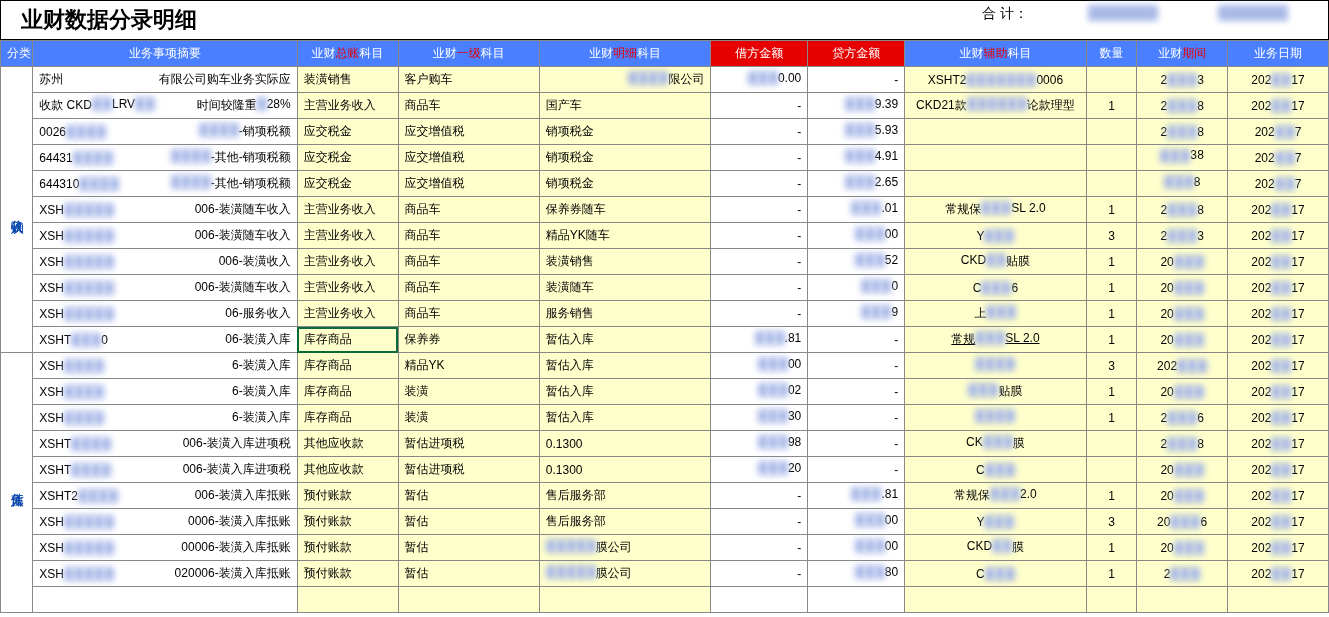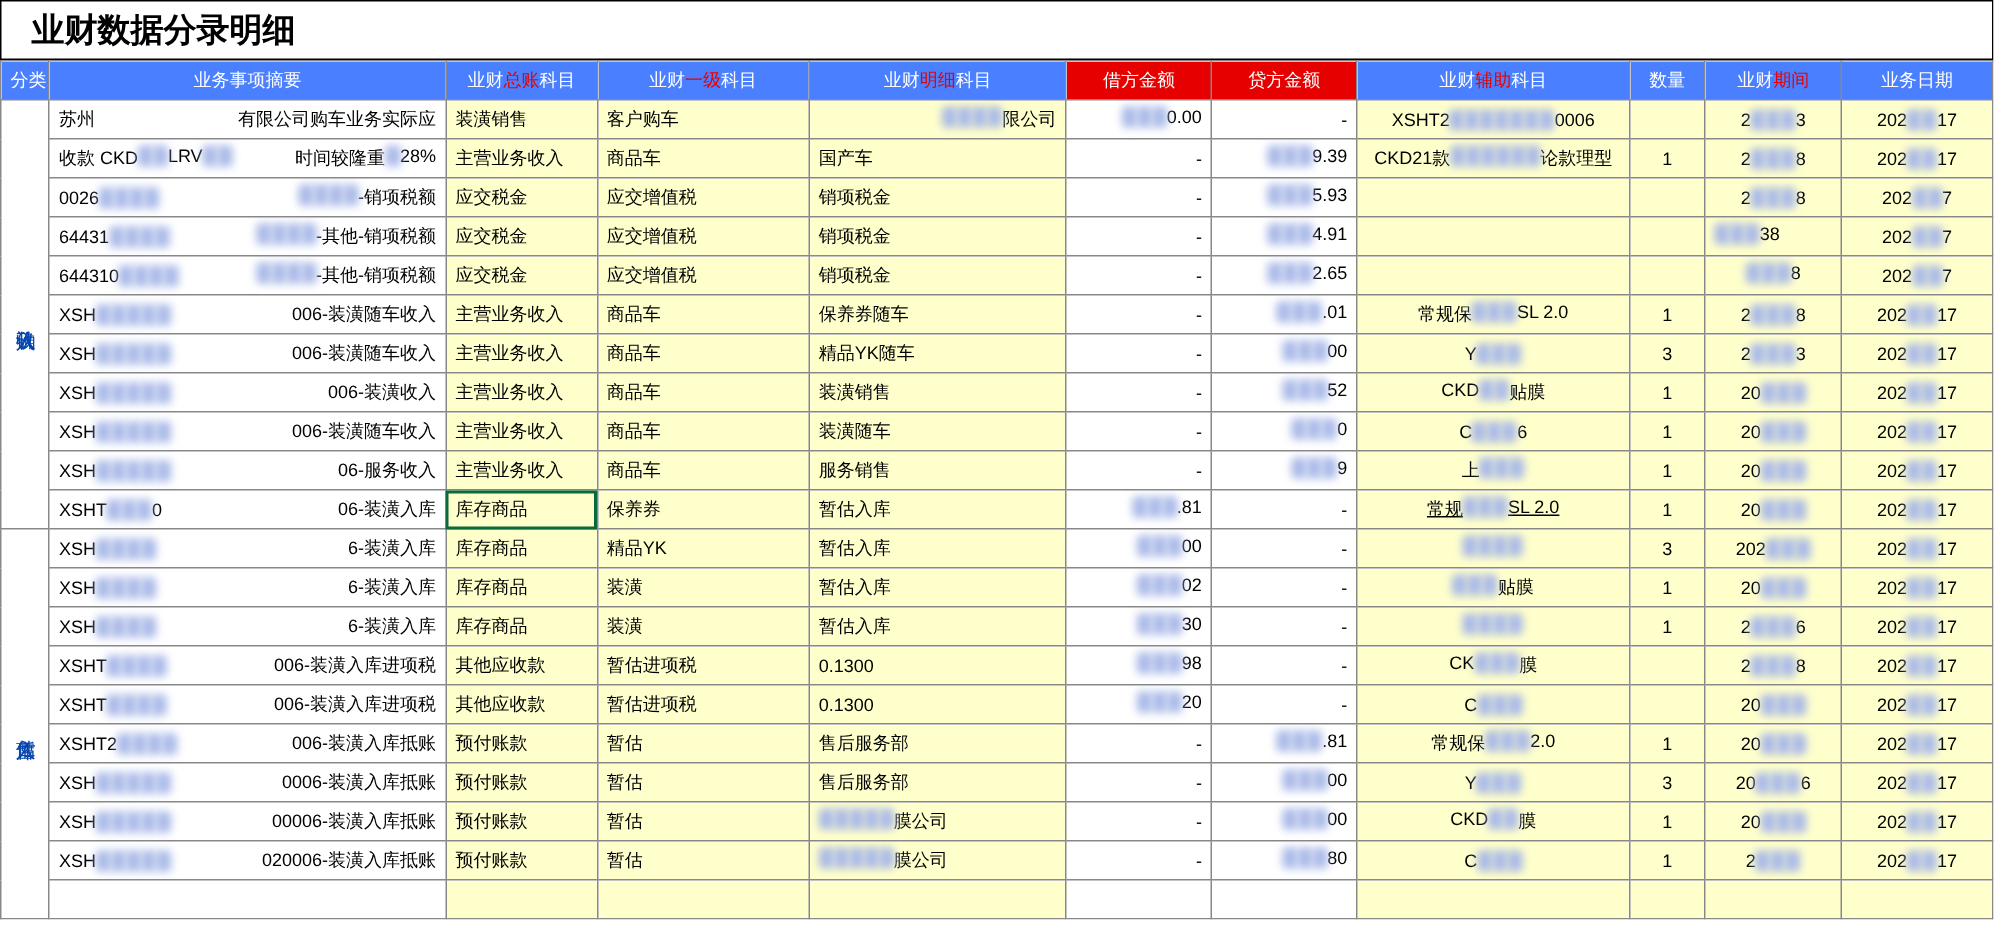--- a/index.html
+++ b/index.html
@@ -32,20 +32,25 @@
 col.c8 { width: 50px; }
 col.c9 { width: 90px; }
 col.c10 { width: 100px; }
 </style>
 </head>
 <body>
 
 <div class="container">
   <div class="title-row">
     <div class="title-left">业财数据分录明细</div>
+    <div class="title-right">
+      <span>合  计：</span>
+      <span class="blur-box" style="width:70px;height:16px"></span>
+      <span class="blur-box" style="width:70px;height:16px"></span>
+    </div>
   </div>
 
   <table>
     <colgroup>
       <col class="c0">
         <col class="c1">
         <col class="c2">
         <col class="c3">
         <col class="c4">
       <col class="c5">
@@ -251,21 +256,21 @@
           <td class="yellow left">销项税金</td>
           <td class="white right">-</td>
           <td class="white right"><span style="display: inline-flex; gap: 0px; justify-content: flex-end; width: 100%;">
               <span class="blur-box" style="width: 10px; height: 14px;"></span>
               <span class="blur-box" style="width: 10px; height: 14px;"></span>
               <span class="blur-box" style="width: 10px; height: 14px;"></span>
               <span>4.91</span>
             </span></td>
           <td class="yellow"></td>
           <td class="yellow"></td>
-          <td class="yellow"><span style="display: inline-flex; gap: 0px; width: 100%;">
+          <td class="yellow"><span style="display: inline-flex; gap: 0px; justify-content: center; width: 100%; font-family: Liberation Mono, monospace;">
               <span class="blur-box" style="width: 10px; height: 14px;"></span>
               <span class="blur-box" style="width: 10px; height: 14px;"></span>
               <span class="blur-box" style="width: 10px; height: 14px;"></span>
               <span>38</span>
             </span></td>
           <td class="yellow"><span style="display: inline-flex; gap: 0px; justify-content: center; width: 100%;">
               <span>202</span>
               <span class="blur-box" style="width: 10px; height: 14px;"></span>
               <span class="blur-box" style="width: 10px; height: 14px;"></span>
               <span>7</span>

